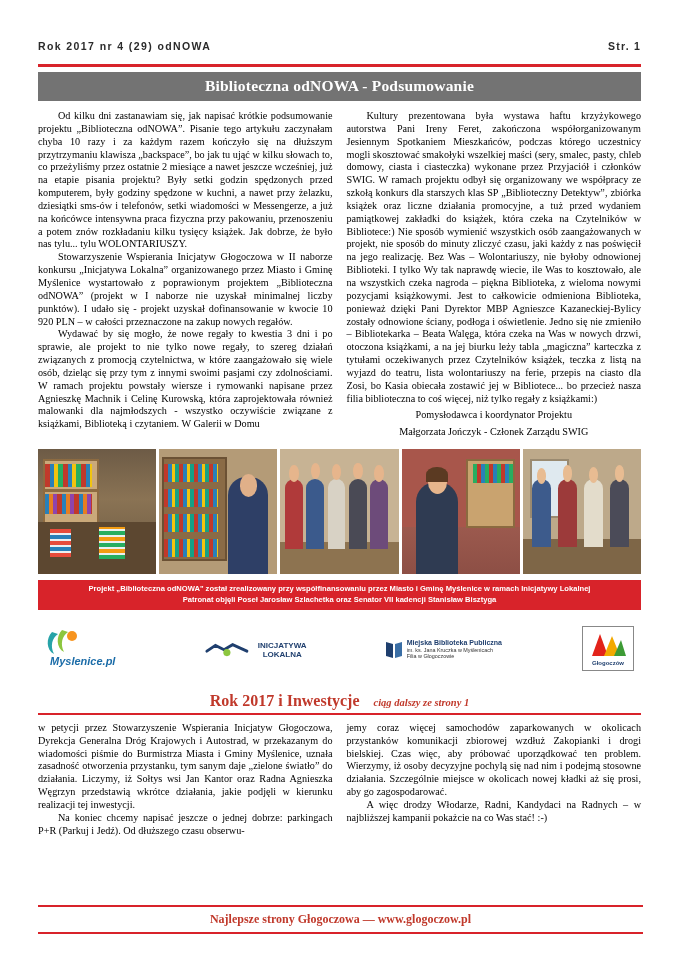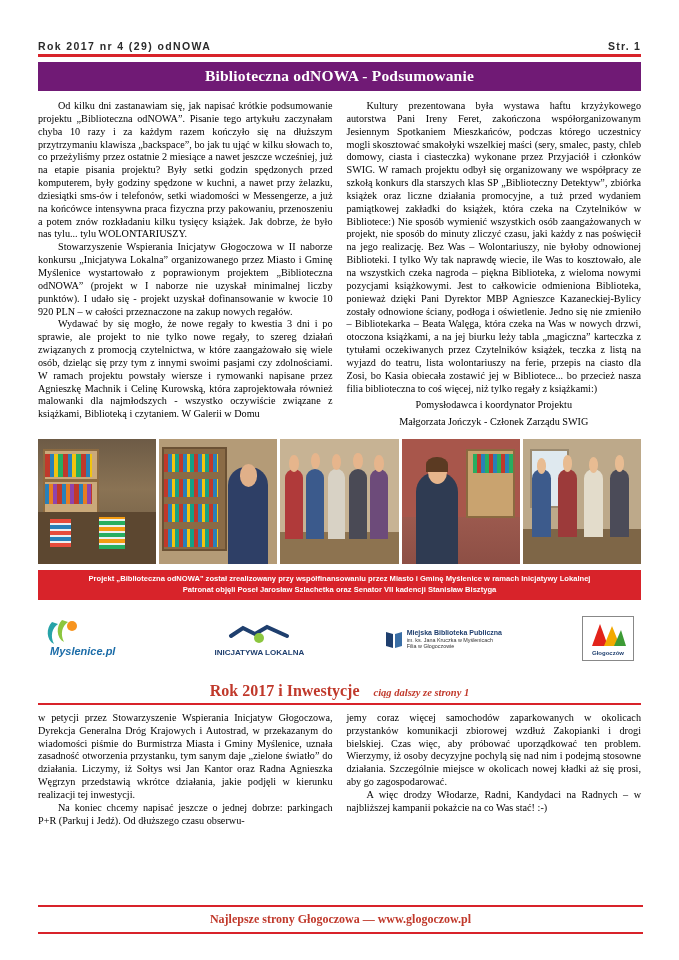--- a/index.html
+++ b/index.html
@@ -27,35 +27,35 @@
   .masthead {
     display: flex;
     justify-content: space-between;
     align-items: flex-end;
     font-family: "Liberation Sans", sans-serif;
     font-weight: bold;
     font-size: 10.5px;
     letter-spacing: 1.4px;
     color: #2b2b2b;
     padding-top: 40px;
-    padding-bottom: 2px;
+    padding-bottom: 12px;
   }
   .masthead .right {
     letter-spacing: 1.2px;
   }
   .rule-red {
     height: 3px;
     background: #d8232a;
     width: 100%;
   }
 
   
   .title-bar {
     margin-top: 5px;
-    background: #701a75;
+    background: #737373;
     color: #ffffff;
     text-align: center;
     font-family: "Liberation Serif", serif;
     font-weight: bold;
     font-size: 15.5px;
     padding: 5px 0 6px 0;
     letter-spacing: 0.2px;
   }
 
   
@@ -327,21 +327,21 @@
 
     <div class="logo" style="width:96px;">
       <svg width="92" height="50" viewBox="0 0 92 50">
         <path d="M12 8 C6 14, 6 26, 14 30 C10 22, 12 14, 18 10 Z" fill="#27a3a8"></path>
         <path d="M22 6 C16 12, 16 24, 24 28 C20 20, 22 12, 28 8 Z" fill="#8cc63f"></path>
         <circle cx="32" cy="12" r="5" fill="#f7941e"></circle>
       </svg>
       <span class="logo-text" style="position:absolute;left:12px;bottom:10px;color:#1b6ca8;font-weight:bold;font-size:11px;font-style:italic;">Myslenice.pl</span>
     </div>
 
-    <div class="logo" style="width:110px;flex-direction:column;">
+    <div class="logo" style="width:110px;flex-direction:row;">
       <svg width="64" height="26" viewBox="0 0 64 26">
         <path d="M4 16 L16 8 L28 14 L40 7 L60 16" stroke="#1f3f6e" stroke-width="4" fill="none" stroke-linecap="round"></path>
         <circle cx="32" cy="18" r="5" fill="#8cc63f"></circle>
       </svg>
       <span class="logo-text" style="color:#1f3f6e;font-weight:bold;font-size:8px;margin-top:2px;">INICJATYWA LOKALNA</span>
     </div>
 
 
     <div class="logo" style="width:120px;flex-direction:column;align-items:flex-start;">
       <div style="display:flex;align-items:center;gap:4px;">

